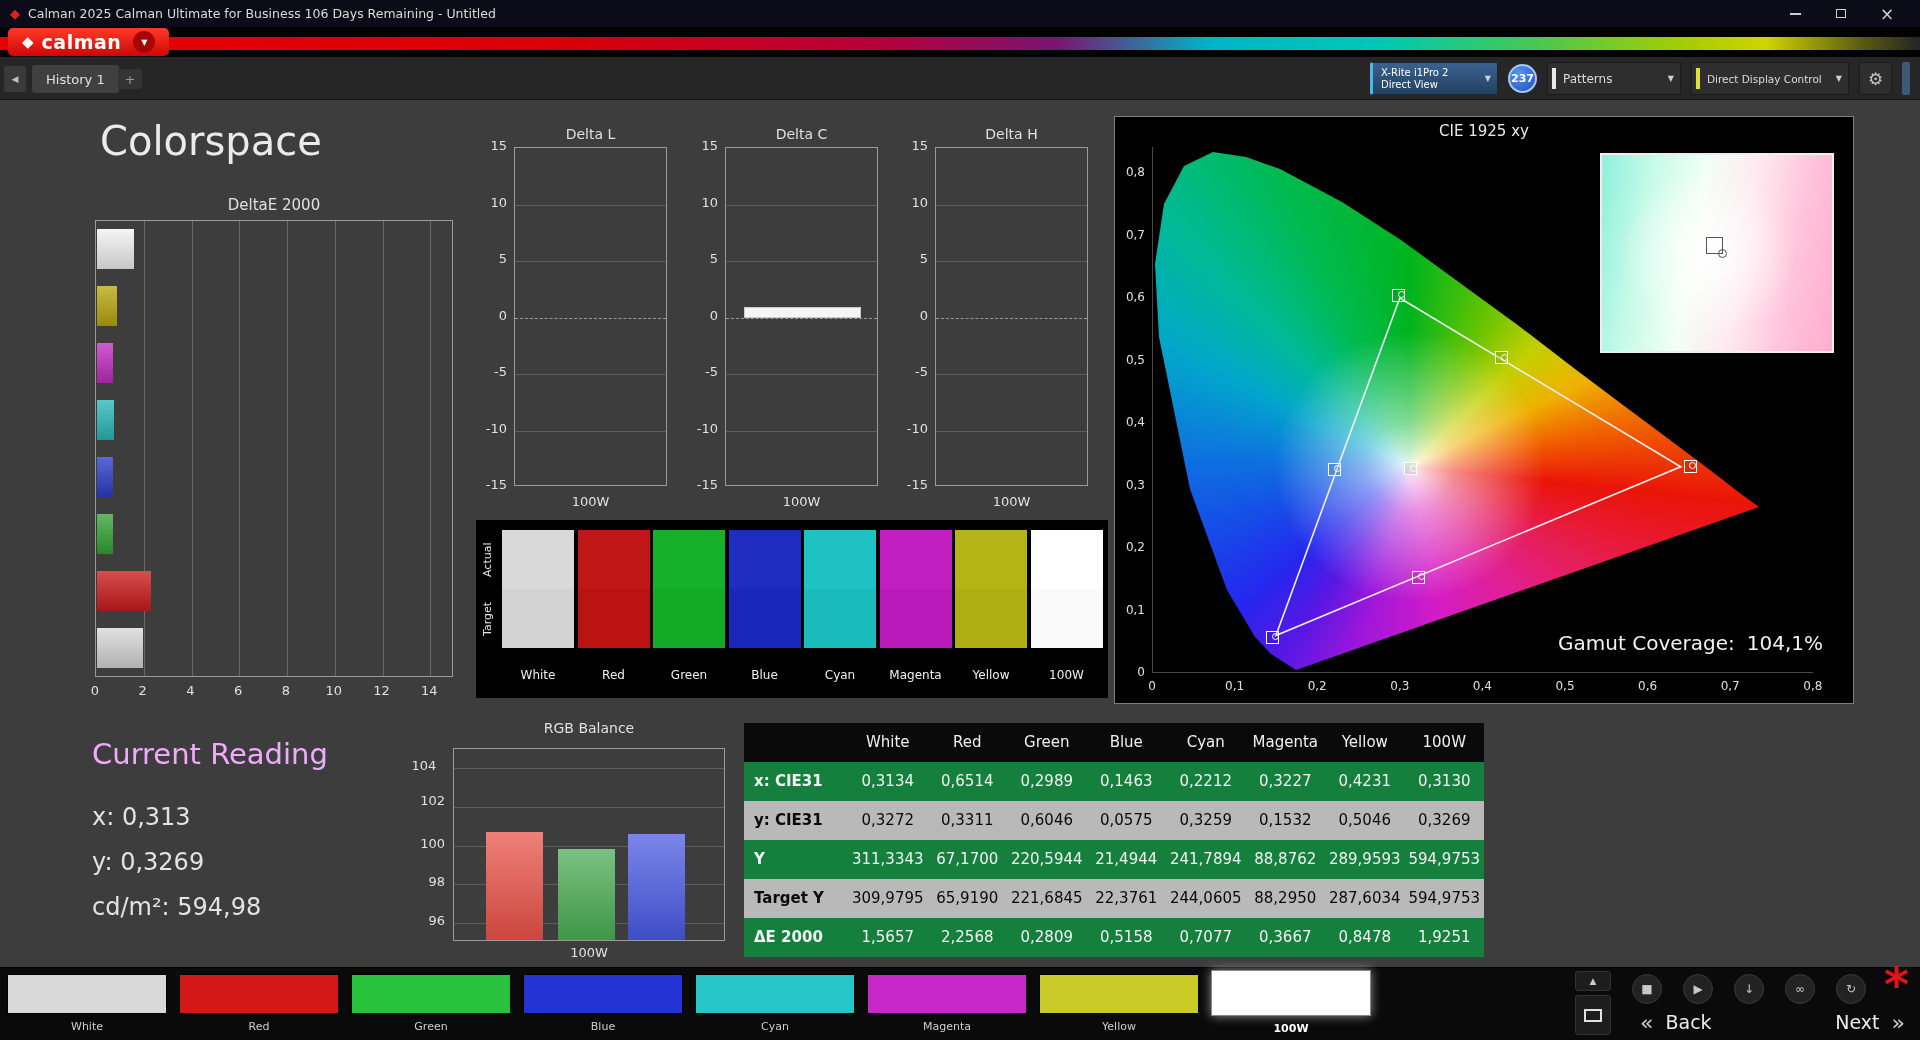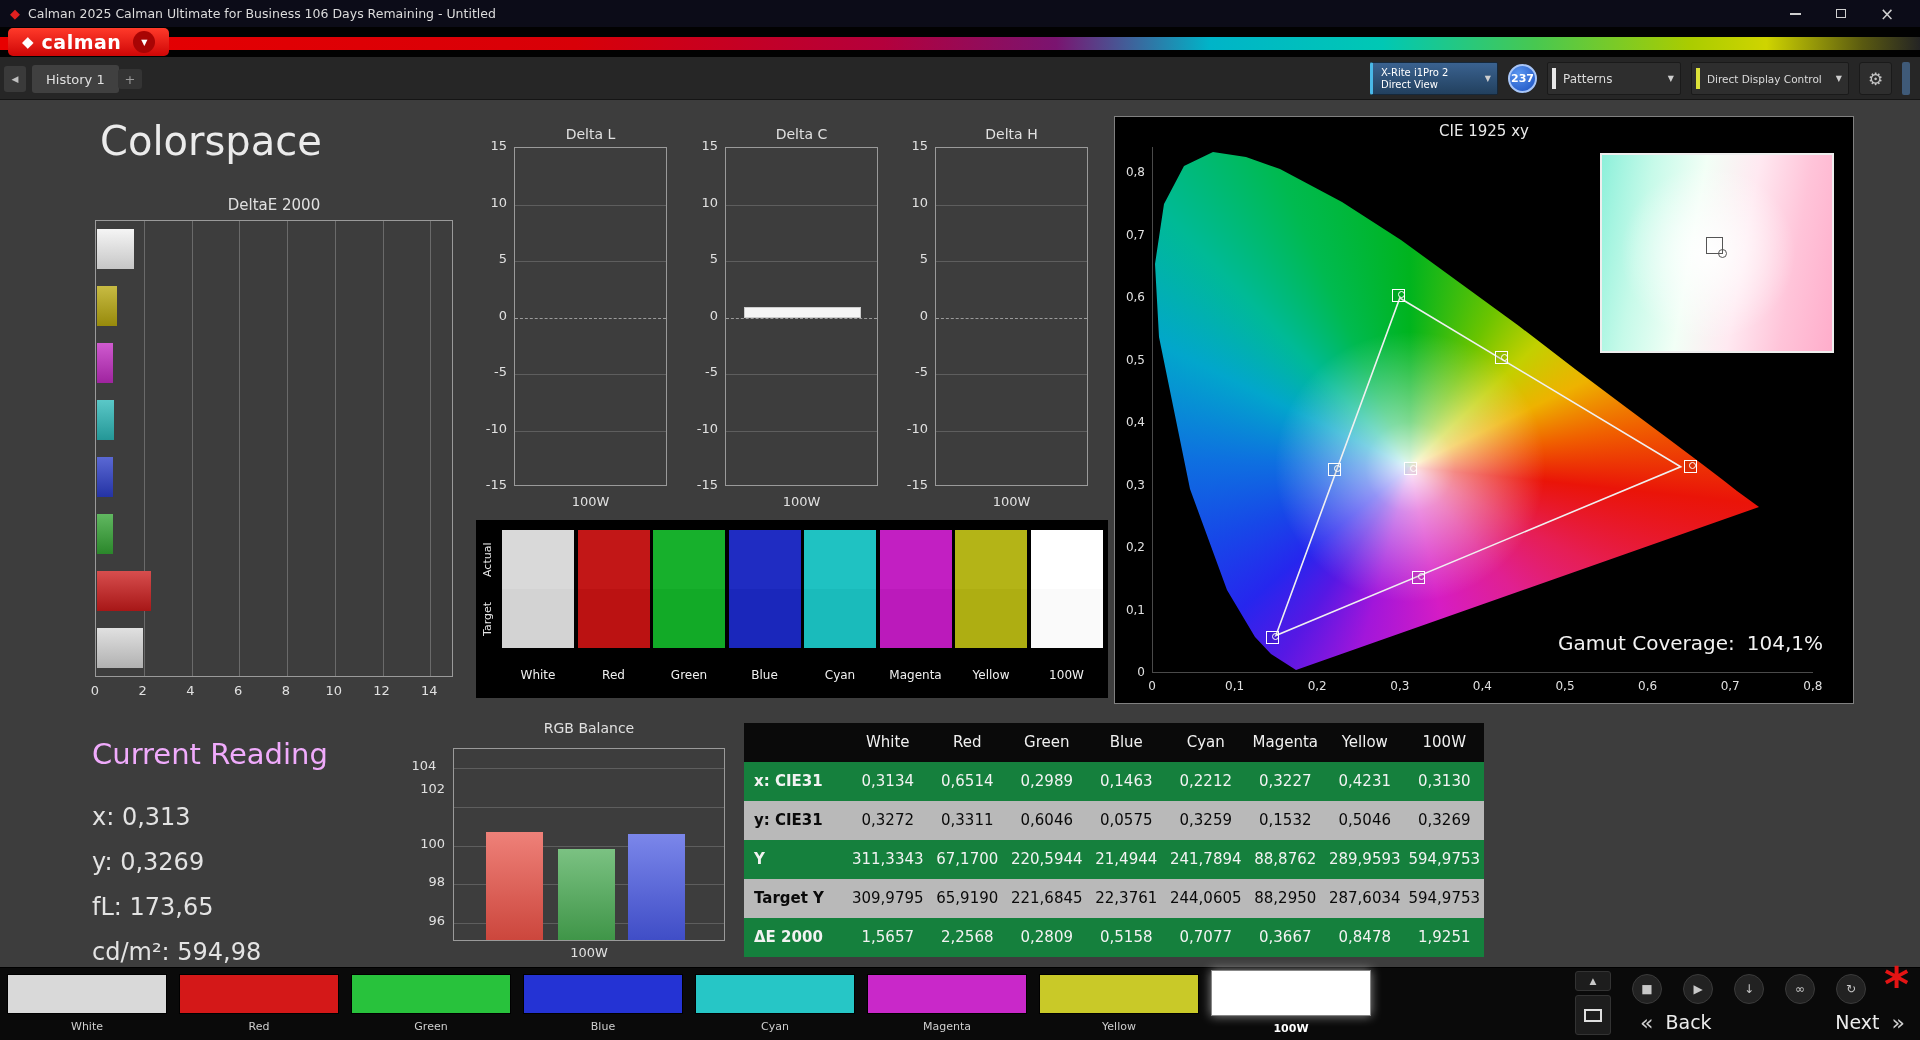--- a/index.html
+++ b/index.html
@@ -392,42 +392,41 @@
       <div class="cie-marker-dot" style="left: 302.6px; top: 456.3px;"></div>
       <div class="cie-marker-sq" style="left: 380px; top: 234.1px;"></div>
       <div class="cie-marker-dot" style="left: 385.5px; top: 236.6px;"></div>
     </div>
 
   <div id="current-reading">
     <div id="cr-title">Current Reading</div>
     <div id="cr-lines">
         <div class="cr-line">x: 0,313</div>
         <div class="cr-line">y: 0,3269</div>
-        <div class="cr-line">fL: 173,65</div>
         <div class="cr-line">cd/m²: 594,98</div>
       </div>
   </div>
 
   <div id="rgb">
     <div class="mini-title">RGB Balance</div>
     <div id="rgb-plot">
         <div class="hgrid" style="top: 173.7px;"></div>
         <div class="hgrid" style="top: 135.1px;"></div>
         <div class="hgrid" style="top: 96.5px;"></div>
         <div class="hgrid" style="top: 57.9px;"></div>
         <div class="hgrid" style="top: 19.3px;"></div>
         <div class="rgb-bar" style="left: 32px; height: 108.1px; background: linear-gradient(rgba(255, 255, 255, 0.28), rgba(0, 0, 0, 0.12)) rgb(232, 80, 69);"></div>
         <div class="rgb-bar" style="left: 104px; height: 90.7px; background: linear-gradient(rgba(255, 255, 255, 0.28), rgba(0, 0, 0, 0.12)) rgb(72, 170, 82);"></div>
         <div class="rgb-bar" style="left: 174px; height: 106.2px; background: linear-gradient(rgba(255, 255, 255, 0.28), rgba(0, 0, 0, 0.12)) rgb(72, 88, 226);"></div>
       </div>
     <div class="rgb-xlabel">100W</div>
   <div class="ytick rgb-ytick" style="top: 192.7px;">96</div>
       <div class="ytick rgb-ytick" style="top: 154.1px;">98</div>
       <div class="ytick rgb-ytick" style="top: 115.5px;">100</div>
-      <div class="ytick rgb-ytick" style="top: 61px;">102</div>
+      <div class="ytick rgb-ytick" style="top: 73px;">102</div>
       <div class="ytick rgb-ytick" style="top: 38.3px; text-align: center;">104</div>
     </div>
 
   <div id="mtable">
       <div class="tc th lab"></div>
       <div class="tc th">White</div>
       <div class="tc th">Red</div>
       <div class="tc th">Green</div>
       <div class="tc th">Blue</div>
       <div class="tc th">Cyan</div>

